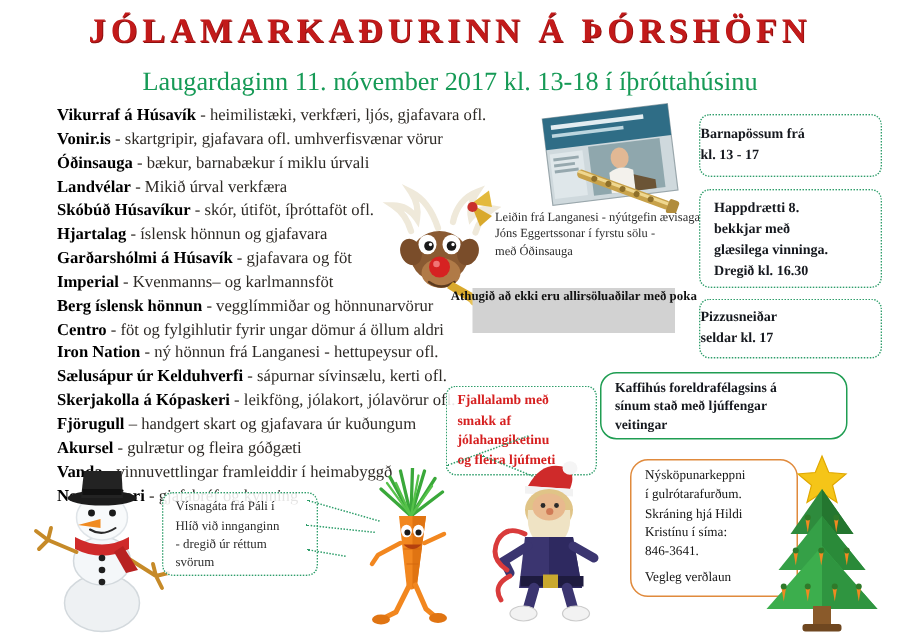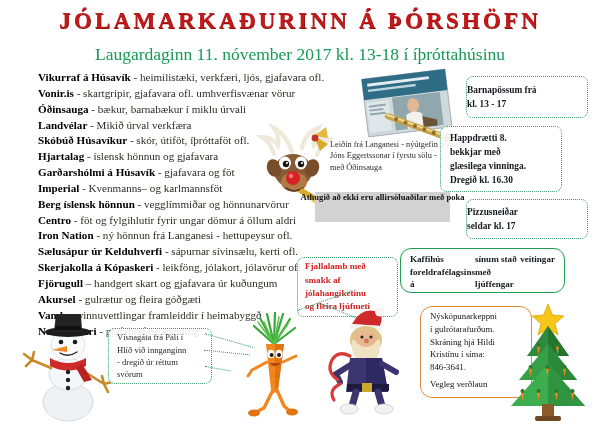--- a/index.html
+++ b/index.html
@@ -38,21 +38,21 @@
     box-sizing:border-box;
   }
   .dbox .ln{
     font-size:9.4px;font-weight:bold;line-height:14px;
     color:#15181e;text-align:left;white-space:nowrap;
   }
   .dbox.left .ln{text-align:left;}
 
   
   #box-babysit{left:466px;top:76px;width:122px;height:42px;}
-  #box-lottery{left:440px;top:126px;width:122px;height:66px;}
+  #box-lottery{left:466px;top:126px;width:122px;height:66px;justify-content:flex-end;}
   #box-pizza{left:466px;top:199px;width:122px;height:40px;}
 
   
   #box-lamb{left:297px;top:257px;width:101px;height:60px;padding:4px 7px;}
   #box-lamb .ln{color:#d62020;text-align:left;font-size:9.1px;line-height:13.4px;}
 
   
   #box-riddle{left:108px;top:328px;width:104px;height:56px;padding:4px 8px;}
   #box-riddle .ln{
     color:#2b2b2b;font-weight:normal;font-size:8.6px;line-height:12.3px;
@@ -63,21 +63,21 @@
     position:absolute;left:206px;top:352px;width:26px;height:14px;
     border-bottom:1.4px dotted #2f9e6b;
     transform:rotate(10deg);transform-origin:left center;
   }
 
   
   #box-cafe{
     position:absolute;left:400px;top:248px;width:165px;height:45px;
     border:1.6px solid #1f9d52;border-radius:11px;background:#ffffff;
     box-sizing:border-box;padding:4px 9px;
-    display:flex;flex-direction:row;justify-content:center;
+    display:flex;flex-direction:column;justify-content:center;
   }
   #box-cafe .ln{
     font-size:9.1px;font-weight:bold;line-height:12.6px;color:#15181e;
     text-align:left;white-space:normal;
   }
 
   
   #box-contest{
     position:absolute;left:420px;top:306px;width:112px;height:92px;
     border:1.6px solid #e08a3c;border-radius:12px;background:#ffffff;

